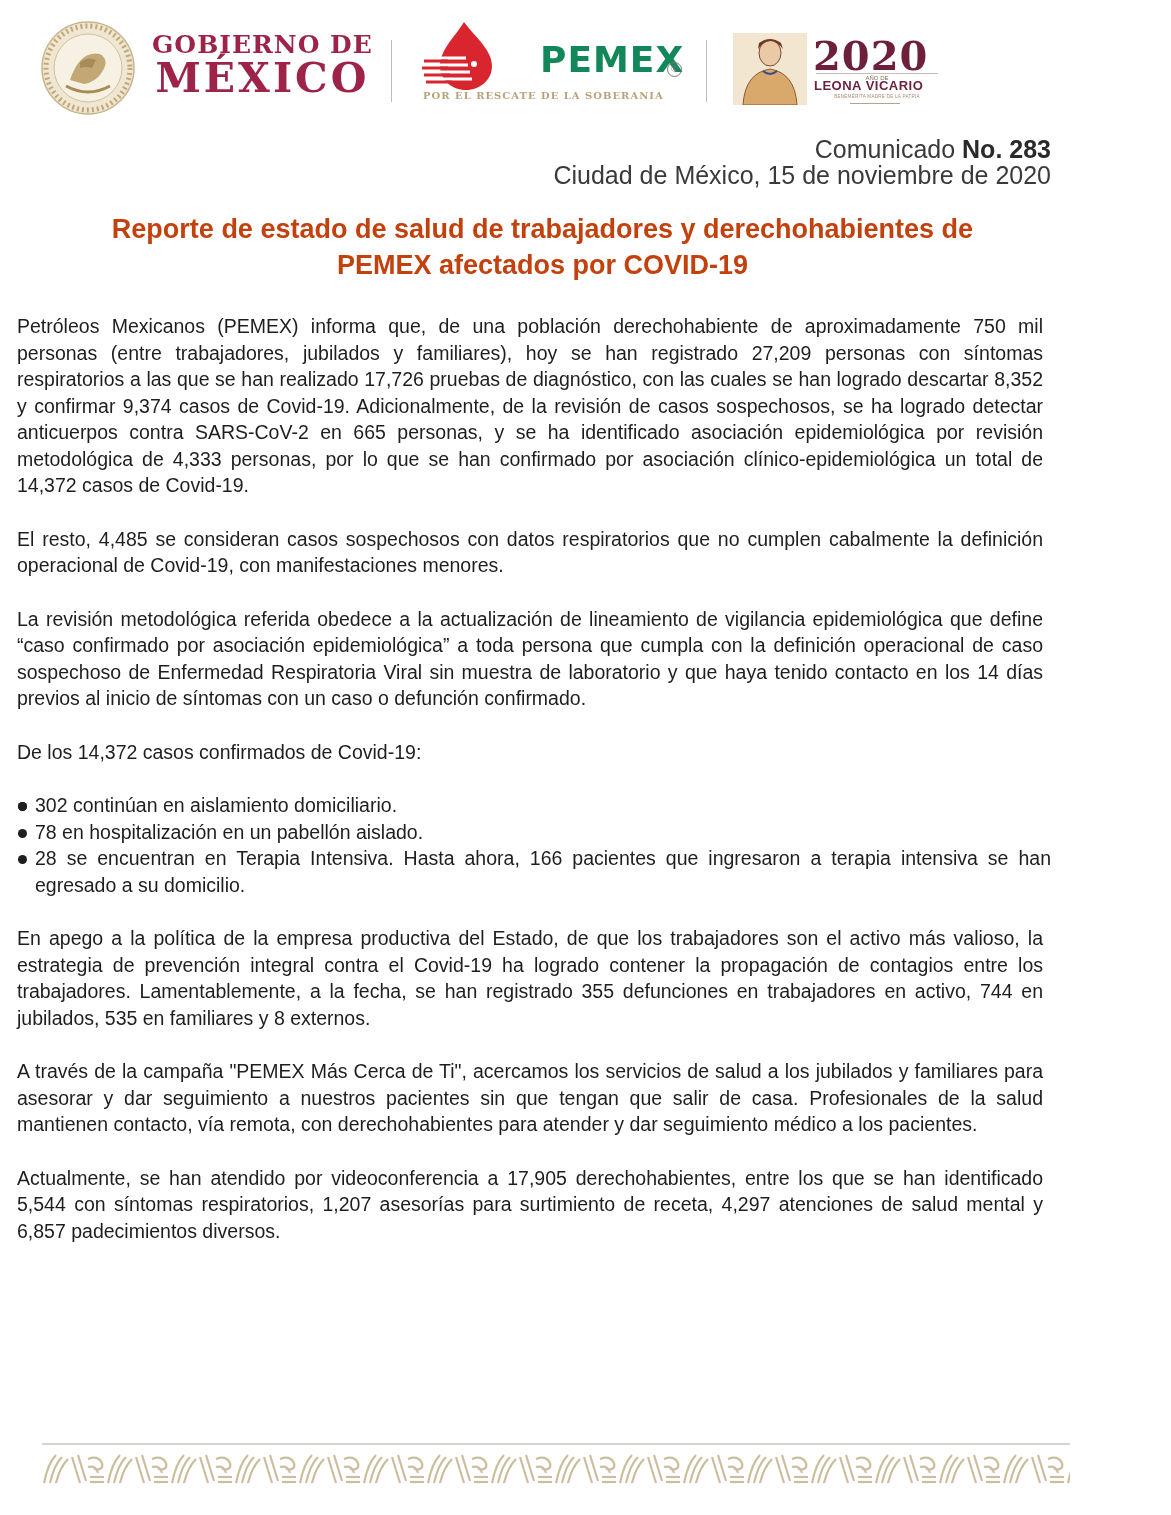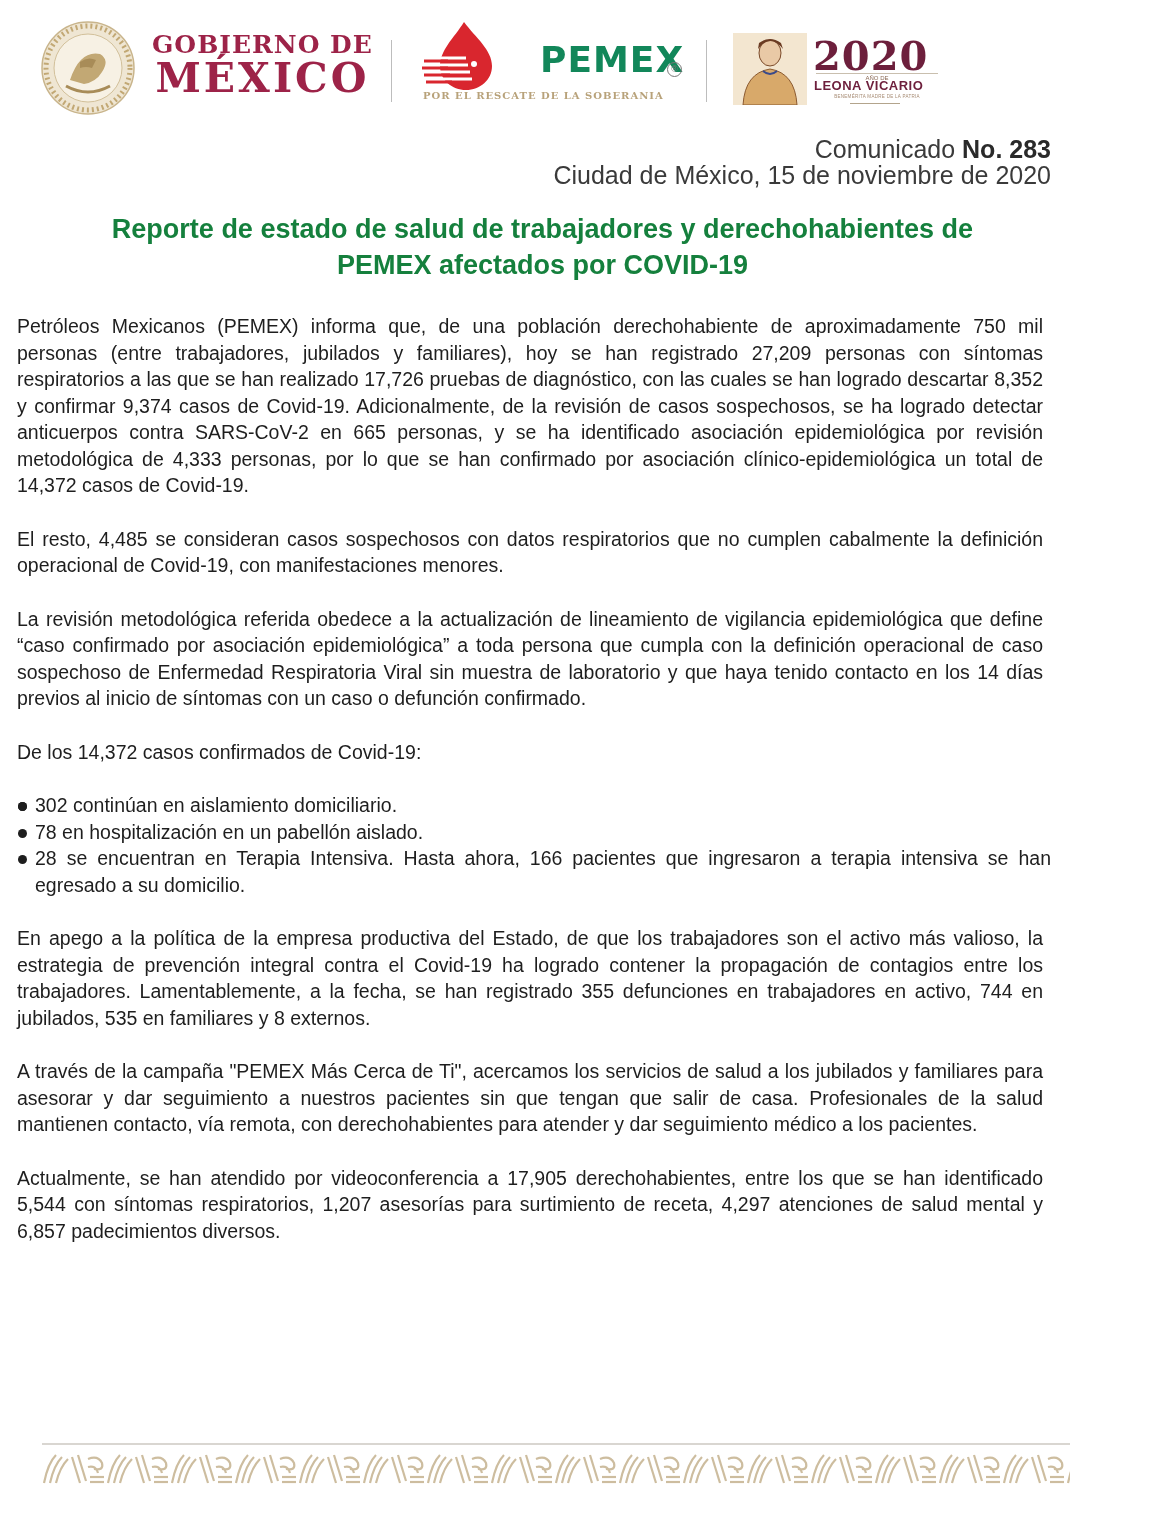--- a/index.html
+++ b/index.html
@@ -33,21 +33,21 @@
   .leona-sub2 { position: absolute; left: 814px; top: 94px; width: 126px; font-size: 4.5px; color: #a58a72;
                 letter-spacing: 0.3px; text-align: center; }
   .leona-rule { position: absolute; left: 850px; top: 103px; width: 50px; height: 1px; background: #b3a48c; }
 
   
   .meta { position: absolute; right: 120px; top: 136px; text-align: right; font-size: 25px; color: #3a3a3a; line-height: 26px; }
   .meta b { color: #2a2a2a; }
 
   
   .title { position: absolute; left: 20px; top: 211px; width: 1045px; text-align: center; font-weight: bold;
-           font-size: 27px; line-height: 36px; color: #15803d; }
+           font-size: 27px; line-height: 36px; color: #c2410c; }
 
   
   .body { position: absolute; left: 17px; top: 313px; width: 1034px; font-size: 19.5px; line-height: 26.5px;
           text-align: justify; color: #1e1e1e; }
   .body p { margin: 0 8px 27px 0; }
   .list-intro { margin: 0; }
   ul.bullets { list-style: none; margin: 0 0 27px 0; padding: 0; }
   ul.bullets li { position: relative; padding-left: 18px; }
   ul.bullets li .dot { position: absolute; left: 1px; top: 10px; width: 9px; height: 9px; border-radius: 50%; background: #1e1e1e; }
 

